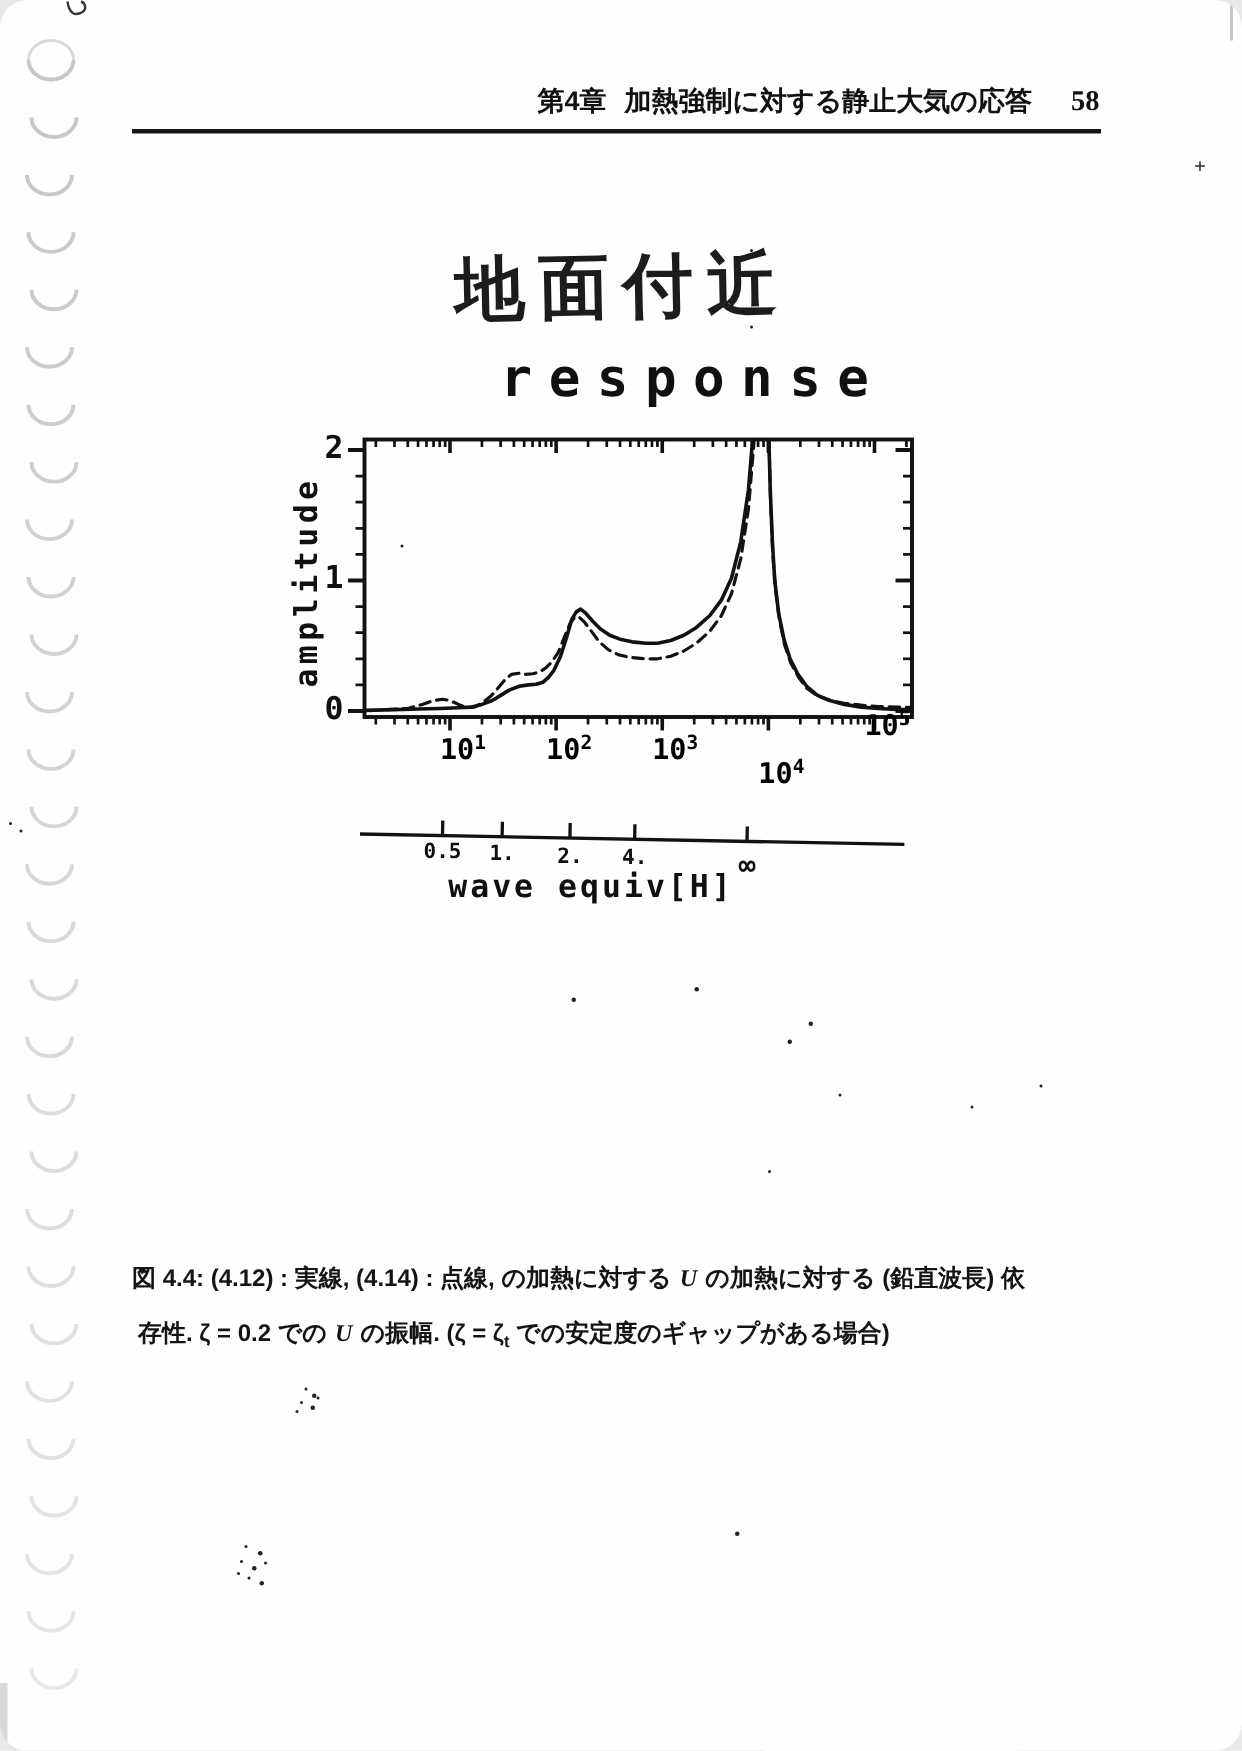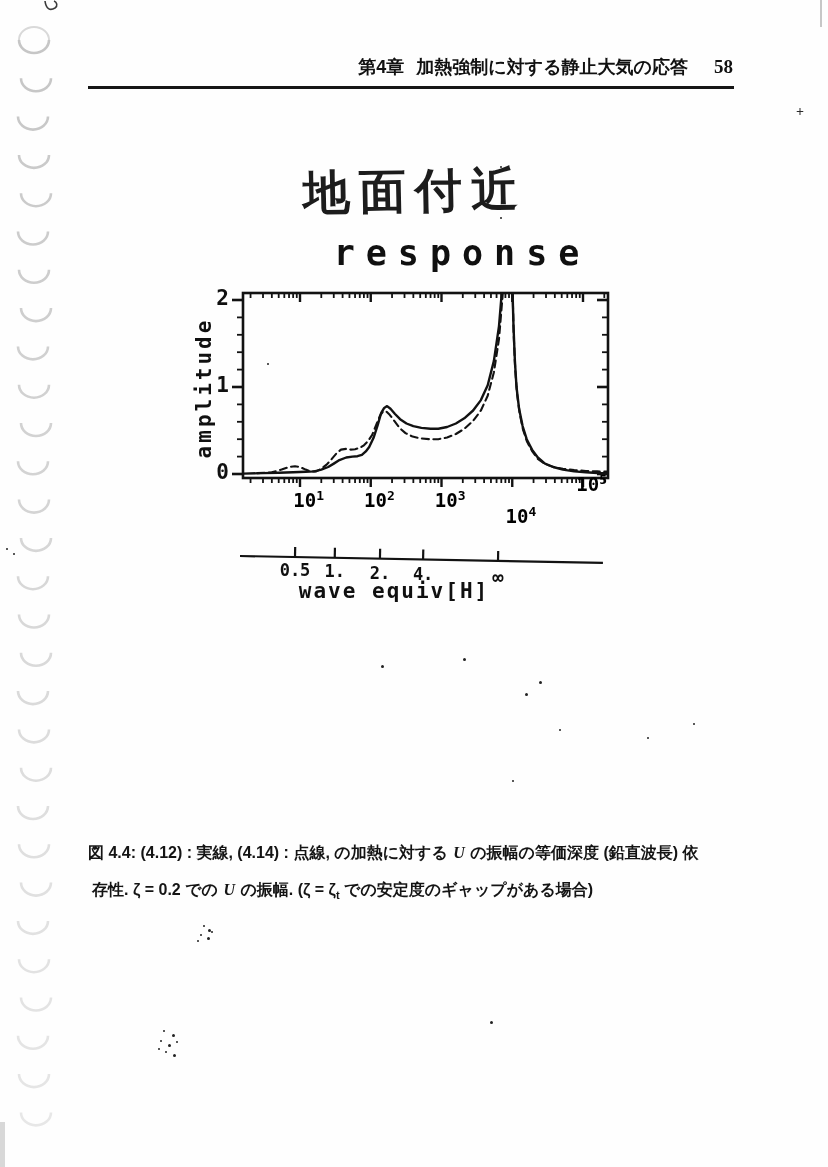--- a/index.html
+++ b/index.html
@@ -1,19 +1,19 @@
 <!DOCTYPE html>
 <html><head>
 <meta charset="utf-8">
 <style>
   html,body{margin:0;padding:0;background:#e8e8e8;}
   .page{
     position:relative; width:828px; height:1167px; margin:0 auto;
     background:#fefefe; overflow:hidden;
-    font-family:"Liberation Sans", sans-serif; color:#111;
+    font-family:"Liberation Sans", sans-serif; color:#111;border-radius:18px;
   }
   
   .header{
     position:absolute; left:88px; top:55px; width:645px;
     text-align:right; font-weight:700; font-size:18px; color:#111;
     white-space:nowrap;
   }
   .header .chap-label{margin-right:12px;}
   .header .pagenum{margin-left:26px; font-family:"Liberation Serif",serif; font-size:19px;}
   .header-rule{position:absolute; left:88px; top:86px; width:646px; height:3px; background:#161616;}
@@ -25,21 +25,21 @@
   }
   
   .plot-text{position:absolute; font-family:"DejaVu Sans Mono", monospace; font-weight:700; color:#101010; white-space:nowrap;}
   .chart-title{left:462px; top:233px; transform:translateX(-50%); font-size:35px; letter-spacing:11px;}
   .ylabel{left:204px; top:388px; transform:translate(-50%,-50%) rotate(-90deg); font-size:21px; letter-spacing:3px;}
   .xlabel{left:426px; top:512px; transform:translateX(-50%); font-size:21px; letter-spacing:1.5px;}
   .wavelabel{left:394px; top:579px; transform:translateX(-50%); font-size:21px; letter-spacing:2px;}
   .ytick{position:absolute; width:26px; text-align:right; font-family:"DejaVu Sans Mono",monospace; font-weight:700; font-size:21px; color:#101010;}
   .xtick{position:absolute; width:48px; text-align:right; font-family:"DejaVu Sans Mono",monospace; font-weight:700; font-size:19px; color:#000000;}
   .xtick sup{font-size:13px;}
-  .wltick{position:absolute; width:44px; text-align:center; font-family:"DejaVu Sans Mono",monospace; font-weight:700; font-size:17px; color:#101010;}
+  .wltick{position:absolute; width:44px; text-align:center; font-family:"DejaVu Sans Mono",monospace; font-weight:700; font-size:14px; color:#101010;}
   .wltick.inf{font-size:19px;}
   svg.plot{position:absolute; left:185px; top:275px;}
   svg.binding{position:absolute; left:10px; top:24px;}
   svg.squiggle{position:absolute; left:44px; top:0px;}
   
   .caption{
     position:absolute; left:88px; width:660px;
     font-weight:600; font-size:16px; color:#141414; line-height:24px;
     font-family:"Liberation Sans", sans-serif;
   }
@@ -244,21 +244,21 @@
       <span class="xtick" style="left: 488.25px; top: 504px;">10<sup>4</sup></span>
       <span class="xtick" style="left: 559px; top: 472px;">10<sup>5</sup></span>
       <span class="wltick" style="left: 273.006px; top: 560px;">0.5</span>
       <span class="wltick" style="left: 312.764px; top: 561px;">1.</span>
       <span class="wltick" style="left: 357.971px; top: 563px;">2.</span>
       <span class="wltick" style="left: 401.131px; top: 564px;">4.</span>
       <span class="wltick inf" style="left: 476.053px; top: 566px;">∞</span>
     </div>
   <div class="plot-text wavelabel">wave equiv[H]</div>
 
-  <div class="caption cap1"><span>図 4.4:</span><span> (4.12) : 実線,  (4.14) : 点線, の加熱に対する </span><span class="scriptU">U</span><span> の振幅の等価深度 (鉛直波長) 依</span></div>
+  <div class="caption cap1"><span>図 4.4:</span><span> (4.12) : 実線,  (4.14) : 点線, の加熱に対する </span><span class="scriptU">U</span><span> の加熱に対する (鉛直波長) 依</span></div>
   <div class="caption cap2"><span>存性. ζ = 0.2 での </span><span class="scriptU">U</span><span> の振幅. (ζ = ζ</span><sub>t</sub><span> での安定度のギャップがある場合)</span></div>
 
   <span class="plusmark">+</span>
   <div class="edge-tr"></div>
   <div class="edge-bl"></div>
   <div id="specks">
       <div class="speck" style="left: 463px; top: 658px; width: 3px; height: 3px;"></div>
       <div class="speck" style="left: 381px; top: 665px; width: 3px; height: 3px;"></div>
       <div class="speck" style="left: 539px; top: 681px; width: 3px; height: 3px;"></div>
       <div class="speck" style="left: 525px; top: 693px; width: 3px; height: 3px;"></div>

